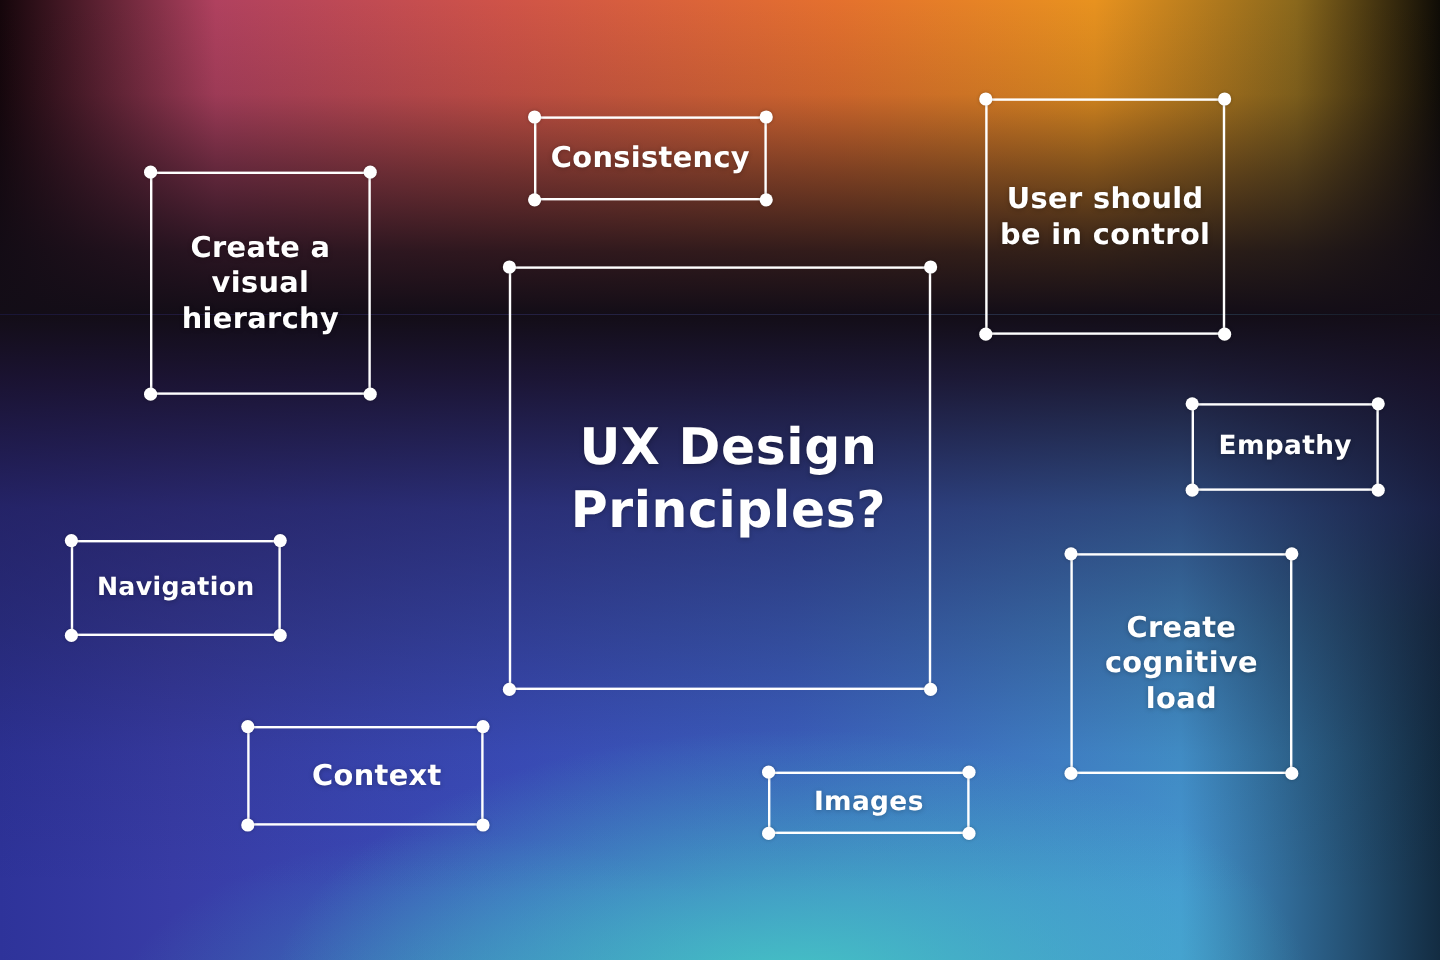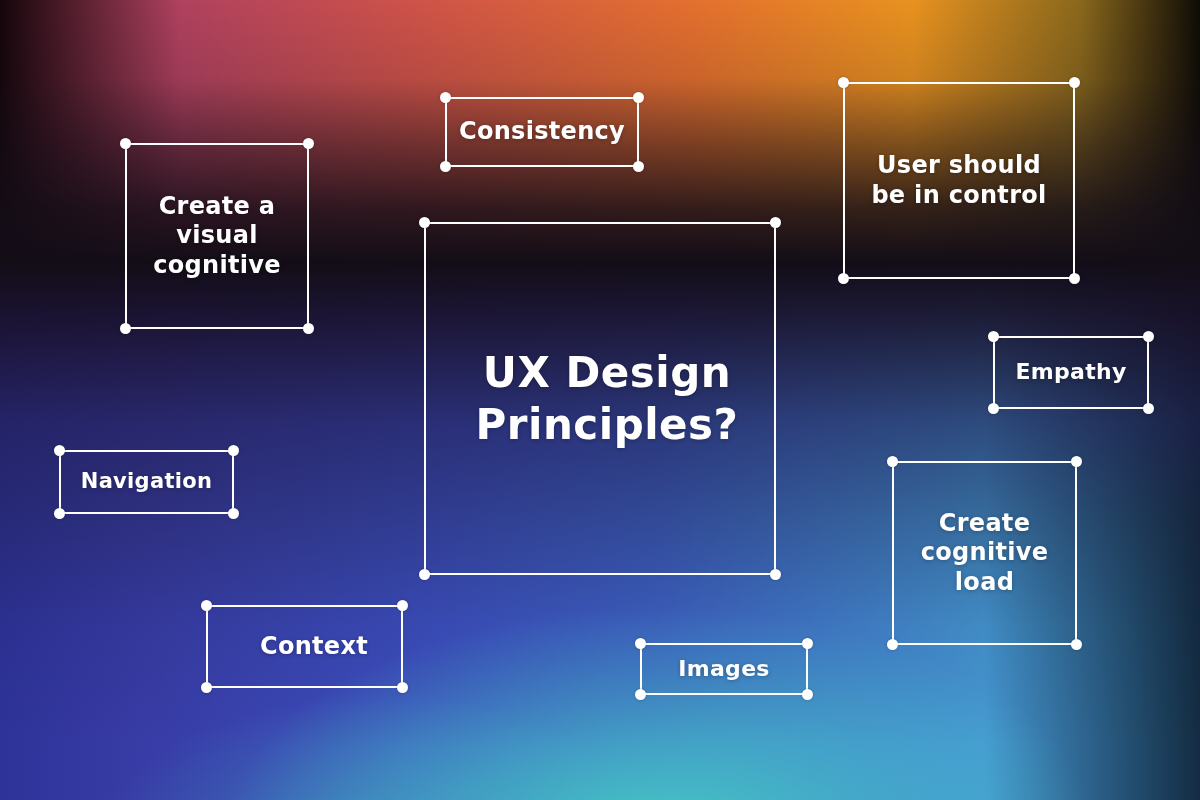--- a/index.html
+++ b/index.html
@@ -63,23 +63,23 @@
   }
   .handle.tl { left: -7px;  top: -7px; }
   .handle.tr { right: -7px; top: -7px; }
   .handle.bl { left: -7px;  bottom: -7px; }
   .handle.br { right: -7px; bottom: -7px; }
 
   
   .n-center      { left: 424px; top: 222px; width: 352px; height: 353px; font-size: 42px; letter-spacing: 0.5px; padding-left: 14px; }
   .n-hierarchy   { left: 125px; top: 143px; width: 184px; height: 186px; font-size: 24px; }
   .n-consistency { left: 445px; top:  97px; width: 194px; height:  70px; font-size: 24px; }
-  .n-control     { left: 843px; top:  82px; width: 232px; height: 197px; font-size: 24px; }
+  .n-control     { left: 821px; top:  82px; width: 200px; height: 197px; font-size: 24px; }
   .n-empathy     { left: 993px; top: 336px; width: 156px; height:  73px; font-size: 22px; }
-  .n-navigation  { left:  59px; top: 450px; width: 175px; height:  64px; font-size: 21px; }
+  .n-navigation  { left:  59px; top: 450px; width: 175px; height:  80px; font-size: 21px; }
   .n-cognitive   { left: 892px; top: 461px; width: 185px; height: 184px; font-size: 24px; }
   .n-context     { left: 206px; top: 605px; width: 197px; height:  83px; font-size: 24px; padding-left: 19px; }
   .n-images      { left: 640px; top: 643px; width: 168px; height:  52px; font-size: 22px; }
 </style>
 </head>
 <body>
 
 <div class="canvas">
 
   <div class="warm-band">
@@ -95,21 +95,21 @@
 Principles?</span>
   <span class="handle tl"></span>
       <span class="handle tr"></span>
       <span class="handle bl"></span>
       <span class="handle br"></span>
     </div>
 
   <div class="node n-hierarchy">
     <span class="label">Create a
 visual
-cognitive</span>
+hierarchy</span>
   <span class="handle tl"></span>
       <span class="handle tr"></span>
       <span class="handle bl"></span>
       <span class="handle br"></span>
     </div>
 
   <div class="node n-consistency">
     <span class="label">Consistency</span>
   <span class="handle tl"></span>
       <span class="handle tr"></span>

